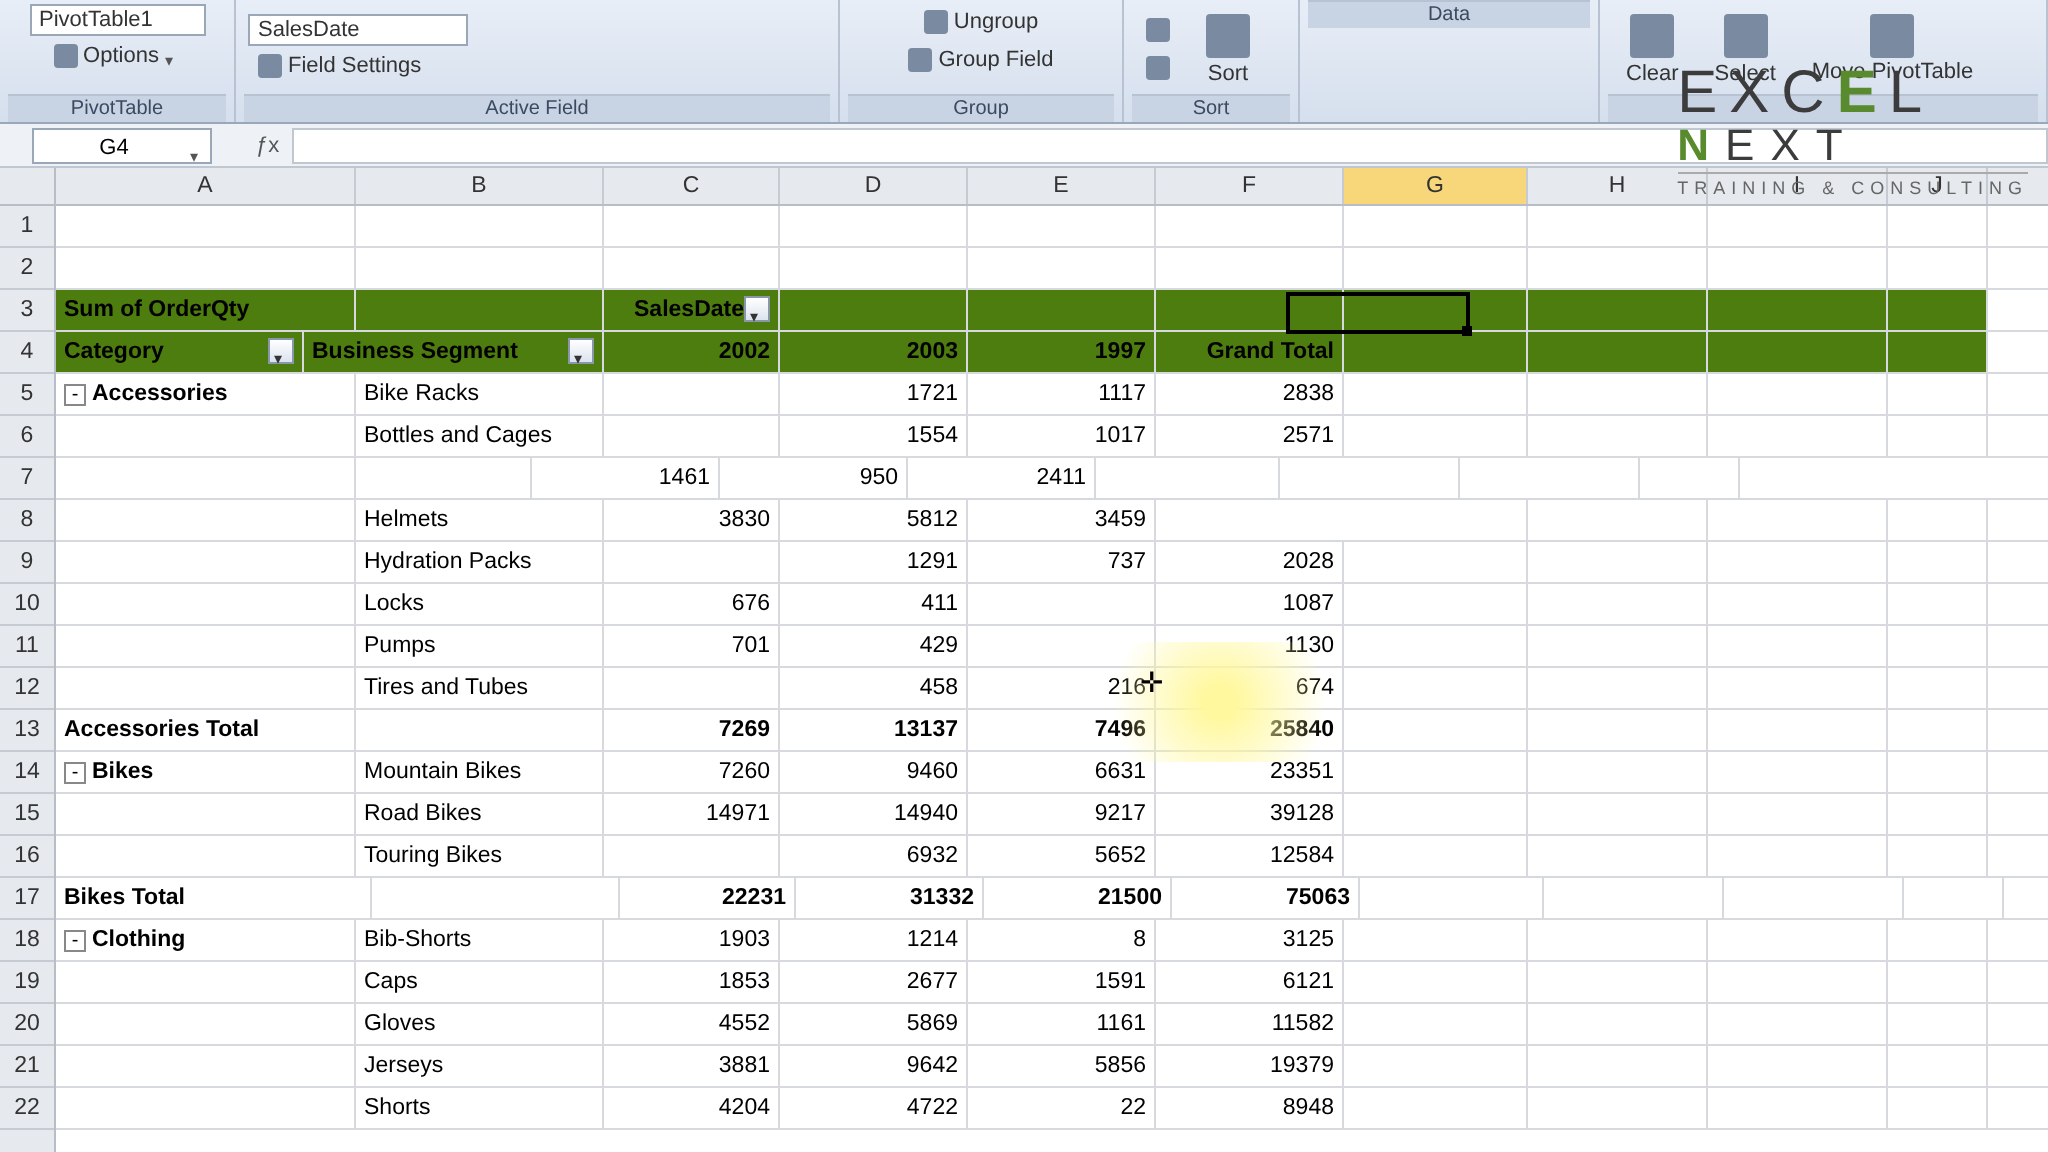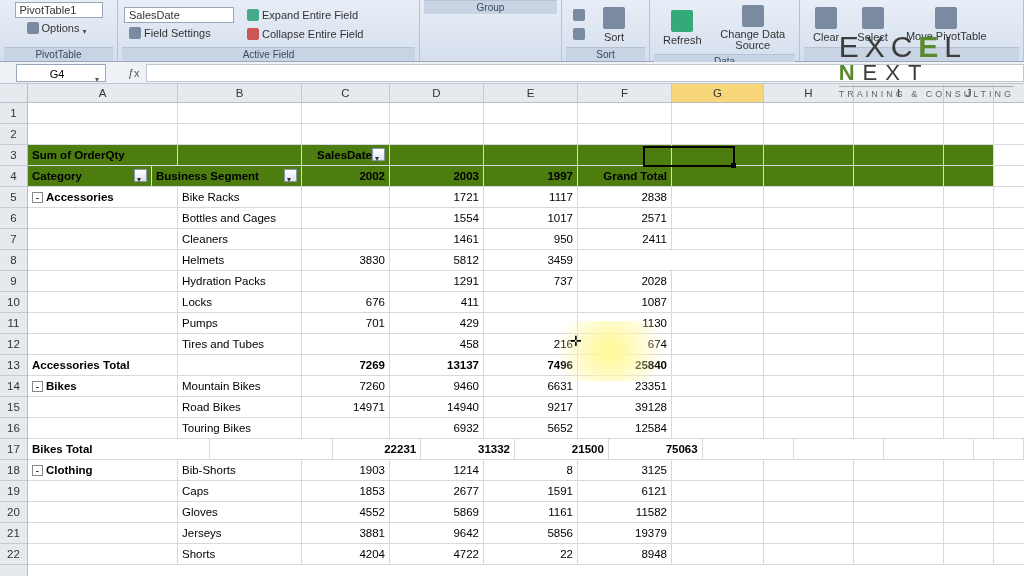--- a/index.html
+++ b/index.html
@@ -77,64 +77,54 @@
     </div>
     <div class="rib-grp" style="width:302px">
       <div class="rib-top">
         <div class="stack">
           <div class="pivot-name" style="width:110px">SalesDate</div>
           <div class="rib-btn">
               <span class="ico ico-sm"></span>
               <span>Field Settings</span>
             </div>
         </div>
-        <div class="stack" style="margin-left:4px">
-          <div class="rib-btn">
-              <span class="ico ico-sm" style="background:#4a8"></span>
-              <span>Expand Entire Field</span>
-            </div>
-          <div class="rib-btn">
-              <span class="ico ico-sm" style="background:#c55"></span>
-              <span>Collapse Entire Field</span>
-            </div>
-        </div>
       </div>
       <div class="lbl">Active Field</div>
     </div>
     <div class="rib-grp" style="width:142px">
+      <div class="rib-top stack">
+        <div class="rib-btn">
+            <span class="ico ico-sm"></span>
+            <span>Ungroup</span>
+          </div>
+        <div class="rib-btn">
+            <span class="ico ico-sm"></span>
+            <span>Group Field</span>
+          </div>
+      </div>
       <div class="lbl">Group</div>
     </div>
     <div class="rib-grp" style="width:88px">
       <div class="rib-top">
         <div class="stack" style="font-size:10px;margin-right:2px">
           <div class="rib-btn">
               <span class="ico ico-sm"></span>
             </div>
           <div class="rib-btn">
               <span class="ico ico-sm"></span>
             </div>
         </div>
         <div class="big-btn">
             <span class="ico"></span>
             <span>Sort</span>
           </div>
       </div>
       <div class="lbl">Sort</div>
     </div>
     <div class="rib-grp" style="width:150px">
-      <div class="rib-top">
-        <div class="big-btn">
-            <span class="ico" style="background:#3a7"></span>
-            <span>Refresh</span>
-          </div>
-        <div class="big-btn">
-            <span class="ico"></span>
-            <span style="text-align:center;line-height:11px">Change Data Source</span>
-          </div>
-      </div>
       <div class="lbl">Data</div>
     </div>
     <div class="rib-grp" style="flex:1">
       <div class="rib-top">
         <div class="big-btn">
             <span class="ico"></span>
             <span>Clear</span>
           </div>
         <div class="big-btn">
             <span class="ico"></span>
@@ -261,21 +251,20 @@
           <div class="c wD r" style="width: 94px;">1554</div>
           <div class="c wE r" style="width: 94px;">1017</div>
           <div class="c wF r" style="width: 94px;">2571</div>
           <div class="c wG" style="width: 92px;"></div>
           <div class="c wH" style="width: 90px;"></div>
           <div class="c wI" style="width: 90px;"></div>
           <div class="c wJ" style="width: 50px;"></div>
         </div>
         <div class="row">
           <div class="c wA" style="width: 150px;"></div>
-          <div class="c wB" style="width: 124px;">Cleaners</div>
           <div class="c wC r" style="width: 88px;"></div>
           <div class="c wD r" style="width: 94px;">1461</div>
           <div class="c wE r" style="width: 94px; text-align: right;">950</div>
           <div class="c wF r" style="width: 94px;">2411</div>
           <div class="c wG" style="width: 92px;"></div>
           <div class="c wH" style="width: 90px;"></div>
           <div class="c wI" style="width: 90px;"></div>
           <div class="c wJ" style="width: 50px;"></div>
         </div>
         <div class="row">
@@ -380,21 +369,21 @@
           <div class="c wC r" style="width: 88px;"></div>
           <div class="c wD r" style="width: 94px;">6932</div>
           <div class="c wE r" style="width: 94px;">5652</div>
           <div class="c wF r" style="width: 94px;">12584</div>
           <div class="c wG" style="width: 92px;"></div>
           <div class="c wH" style="width: 90px;"></div>
           <div class="c wI" style="width: 90px;"></div>
           <div class="c wJ" style="width: 50px;"></div>
         </div>
         <div class="row">
-          <div class="c wA b" style="width: 182px;">Bikes Total</div>
+          <div class="c wA b" style="width: 158px;">Bikes Total</div>
           <div class="c wB b" style="width: 124px;"></div>
           <div class="c wC r b" style="width: 88px;">22231</div>
           <div class="c wD r b" style="width: 94px;">31332</div>
           <div class="c wE r b" style="width: 94px;">21500</div>
           <div class="c wF r b" style="width: 94px;">75063</div>
           <div class="c wG b" style="width: 92px;"></div>
           <div class="c wH b" style="width: 90px;"></div>
           <div class="c wI b" style="width: 90px;"></div>
           <div class="c wJ b" style="width: 50px;"></div>
         </div>

